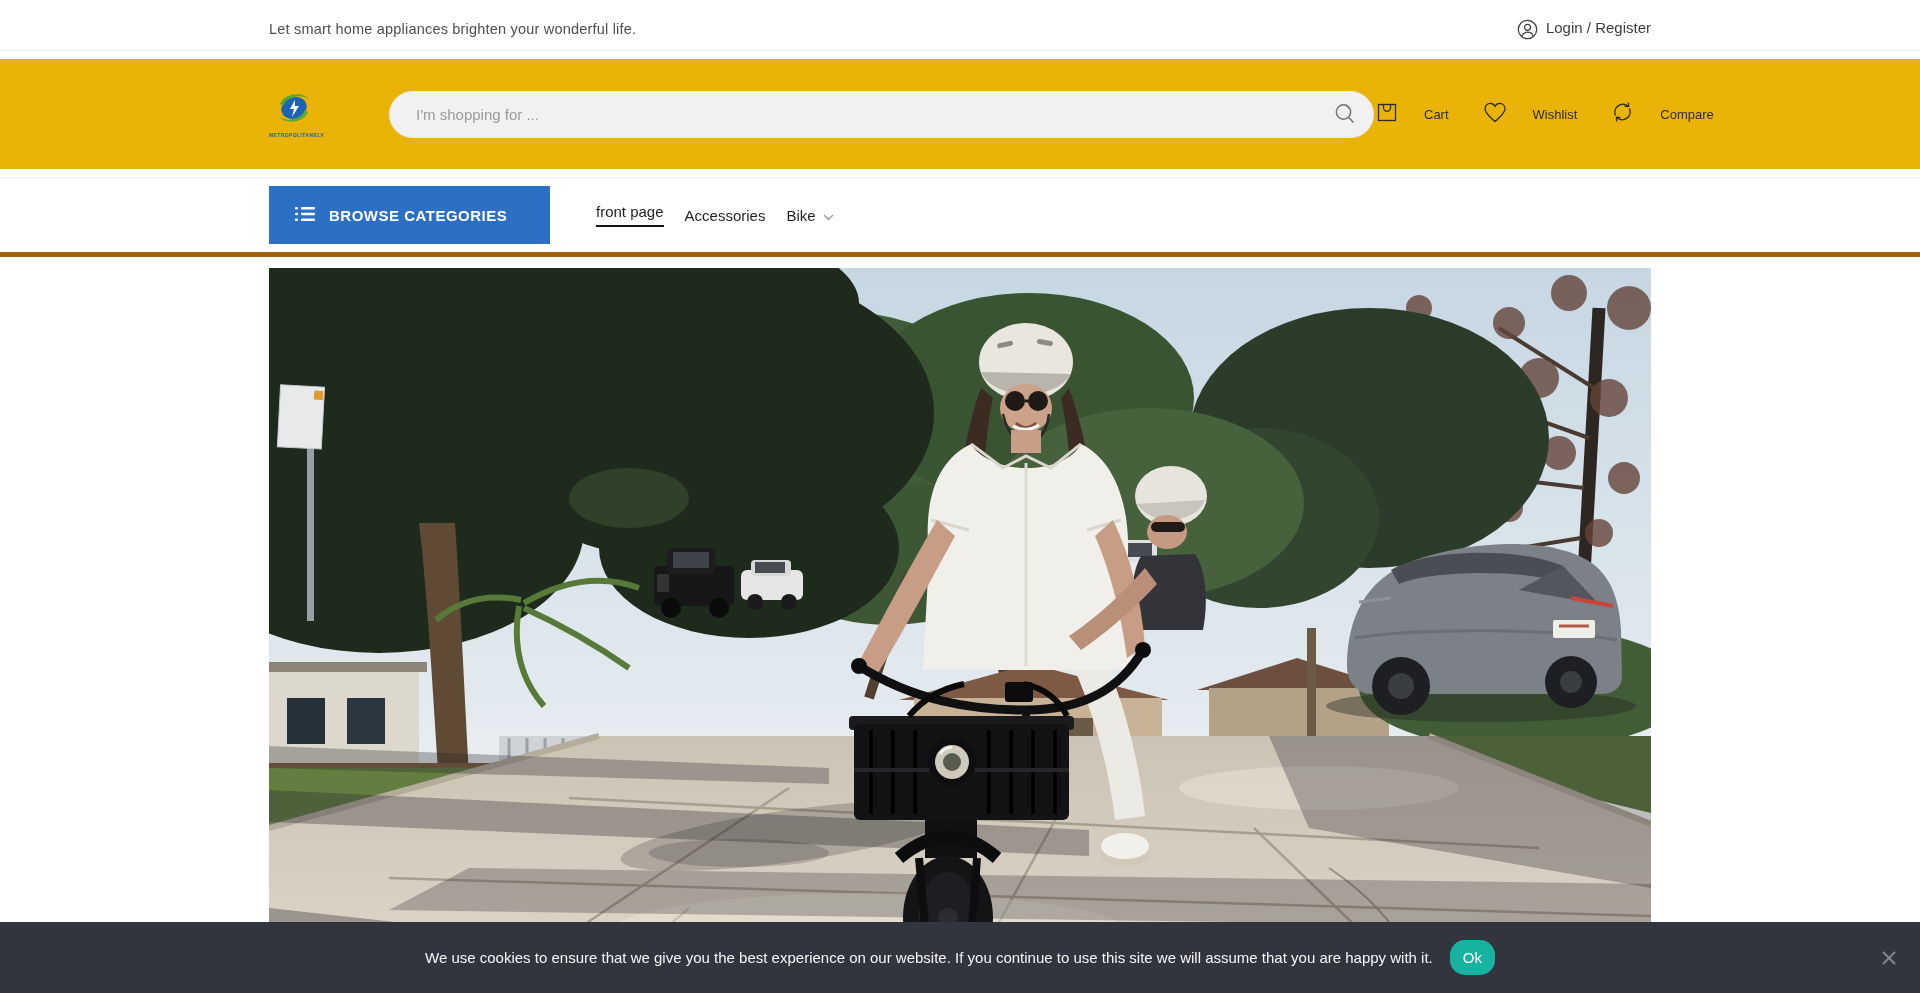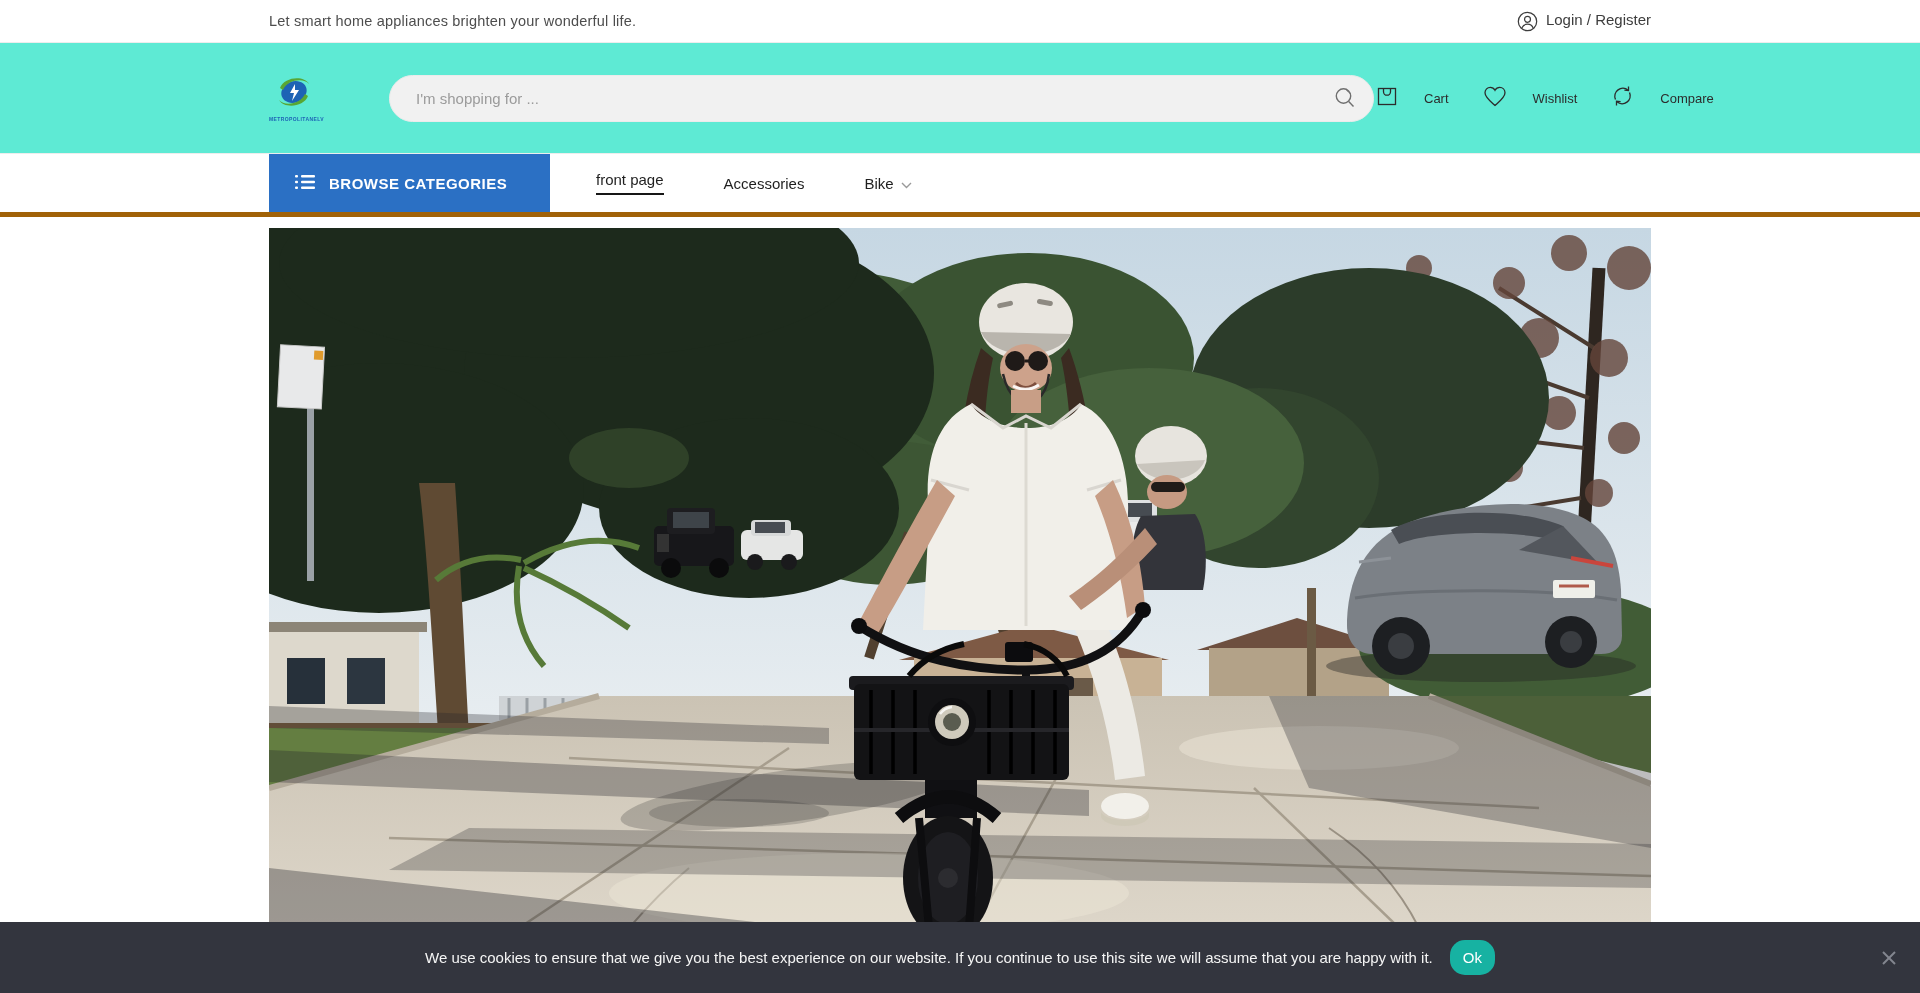--- a/index.html
+++ b/index.html
@@ -1,49 +1,49 @@
 <!DOCTYPE html>
 <html style="--accent: #2b70c4; --ok-teal: #17b2a2; --cookie-bg: #33353e;"><head>
 <meta charset="utf-8">
 <style>
   * { box-sizing: border-box; margin: 0; padding: 0; }
   html,body { width: 1920px; height: 993px; background:#fff; overflow:hidden;
     font-family: "Liberation Sans", sans-serif; }
-  .container { width: 1382px; margin: 0 auto; }
+  .container { width: 1382px; margin: 8px auto; }
 
   
   .topbar { height: 43px; border-bottom: 1px solid #ededed; background:#fff; }
   .topbar .container { height: 100%; display:flex; align-items:center; justify-content:space-between; }
   .tagline { font-size: 14.5px; color:#4d4d4d; letter-spacing:.2px; }
   .auth { display:flex; align-items:flex-start; gap:8px; font-size:15px; color:#3d3d3d; cursor:pointer; }
   .auth svg { display:block; }
 
   
-  .header { background:#5eead4; }
+  .header { background:#eab308; }
   .header .container { height: 110px; display:flex; align-items:center; }
   .logo { width: 120px; flex:none; display:flex; flex-direction:column; align-items:flex-start; cursor:pointer; }
   .logo-text { font-size:5px; font-weight:bold; color:#1d63b5; letter-spacing:.4px; margin-top:1px; }
   .searchwrap { position:relative; width: 985px; flex:none; }
   .search { width:100%; height:47px; border-radius:24px; border:1px solid #ebebeb; background:#f1f1f1;
     padding: 0 56px 0 26px; font-size:15px; color:#333; outline:none;
     font-family:"Liberation Sans", sans-serif; }
   .search::placeholder { color:#9b9b9b; }
   .search-btn { position:absolute; right:16px; top:50%; transform:translateY(-50%);
     background:none; border:none; cursor:pointer; line-height:0; }
   .hd-actions { margin-left:auto; display:flex; gap:32px; }
   .hd-action { display:flex; flex-direction:row; align-items:center; gap:24px; cursor:pointer; }
   .hd-action .lbl { font-size:13px; color:#2c2c2c; }
 
   
   .nav { border-top:1px solid #ededed; border-bottom:5px solid #a16207; background:#fff; }
   .nav .container { height:58px; display:flex; align-items:stretch; }
   .browse { width:281px; background: var(--accent,#2b70c4); color:#fff; border:none; cursor:pointer;
     display:flex; align-items:center; gap:14px; padding-left:26px;
     font-size:15px; font-weight:bold; letter-spacing:.5px; font-family:"Liberation Sans", sans-serif; }
-  .menu { display:flex; align-items:center; margin-left:46px; gap:60px; }
+  .menu { display:flex; align-items:center; margin-left:46px; gap:21px; }
   .menu-item { font-size:15px; color:#1f1f1f; cursor:pointer; display:flex; align-items:center; gap:7px; }
   .menu-item.active .mi-label { border-bottom:2px solid #161616; padding-bottom:5px; }
 
   
   .hero { margin-top:11px; }
   .hero svg { display:block; }
 
   
   .cookiebar { position:fixed; left:0; bottom:0; width:1920px; height:71px;
     background: var(--cookie-bg,#33353e); display:flex; align-items:center; justify-content:center; z-index:50;margin-top:13px; }

